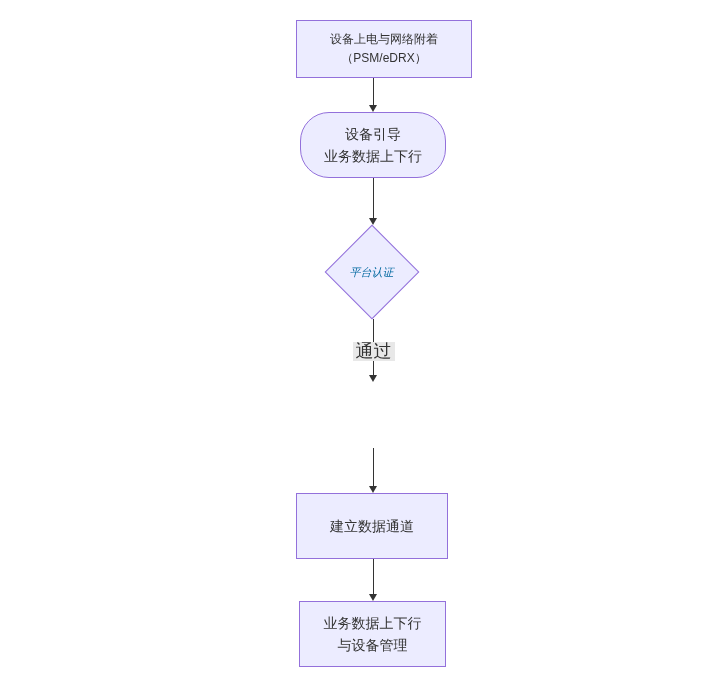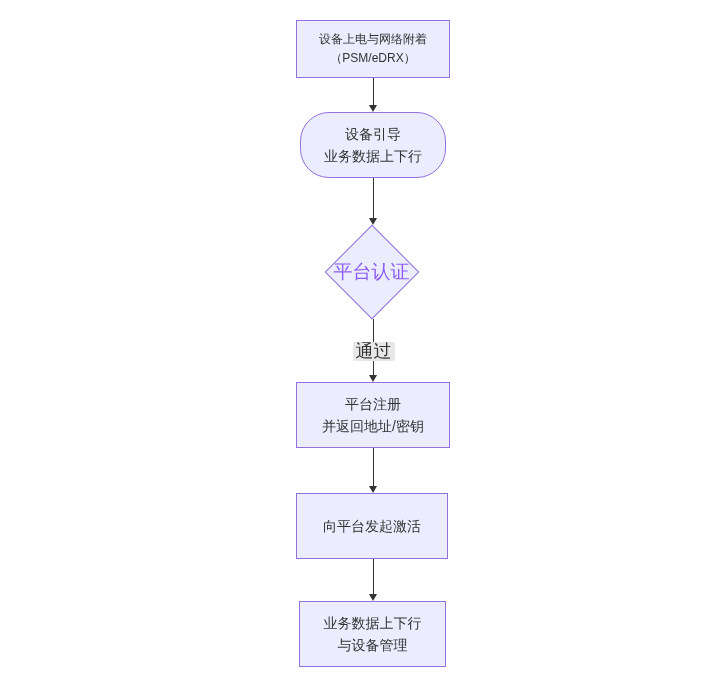--- a/index.html
+++ b/index.html
@@ -28,21 +28,21 @@
     justify-content: center;
     text-align: center;
     font-size: 14px;
     line-height: 22px;
   }
   .node-rect.small-text {
     font-size: 12px;
     line-height: 19px;
   }
   
-  .node-a { left: 296px; top: 20px;  width: 154px; height: 58px; }
+  .node-a { left: 296px; top: 20px;  width: 176px; height: 58px; }
   .node-b { left: 300px; top: 112px; width: 146px; height: 66px; border-radius: 29px; }
   .node-d { left: 296px; top: 382px; width: 154px; height: 66px; }
   .node-e { left: 296px; top: 493px; width: 152px; height: 66px; }
   .node-f { left: 299px; top: 601px; width: 147px; height: 66px; }
 
   
   .diamond-wrap {
     position: absolute;
     left: 322px;
     top: 225px;
@@ -59,22 +59,23 @@
     background: #ECECFF;
     border: 1px solid #9370DB;
     box-sizing: border-box;
   }
   .diamond-label {
     position: absolute;
     inset: 0;
     display: flex;
     align-items: center;
     justify-content: center;
-    color: #8b5cf6;
-    font-size: 19px;
+    color: #0369a1;
+    font-size: 11px;
+    font-style: italic;
   }
 
   
   .edge {
     position: absolute;
     width: 9px;
     left: 369px; 
   }
   .edge .line {
     position: absolute;
@@ -142,32 +143,28 @@
     <div class="diamond-shape"></div>
     <div class="diamond-label">平台认证</div>
   </div>
 
   <div class="edge edge-cd">
     <div class="line"></div>
     <div class="head"></div>
     <div class="edge-label">通过</div>
   </div>
 
-  <div class="node-rect node-d">
-    <span>平台注册</span>
-    <span>并返回地址/密钥</span>
-  </div>
 
   <div class="edge edge-de">
     <div class="line"></div>
     <div class="head"></div>
   </div>
 
   <div class="node-rect node-e">
-    <span>向平台发起激活</span>
+    <span>建立数据通道</span>
   </div>
 
   <div class="edge edge-ef">
     <div class="line"></div>
     <div class="head"></div>
   </div>
 
   <div class="node-rect node-f">
     <span>业务数据上下行</span>
     <span>与设备管理</span>

